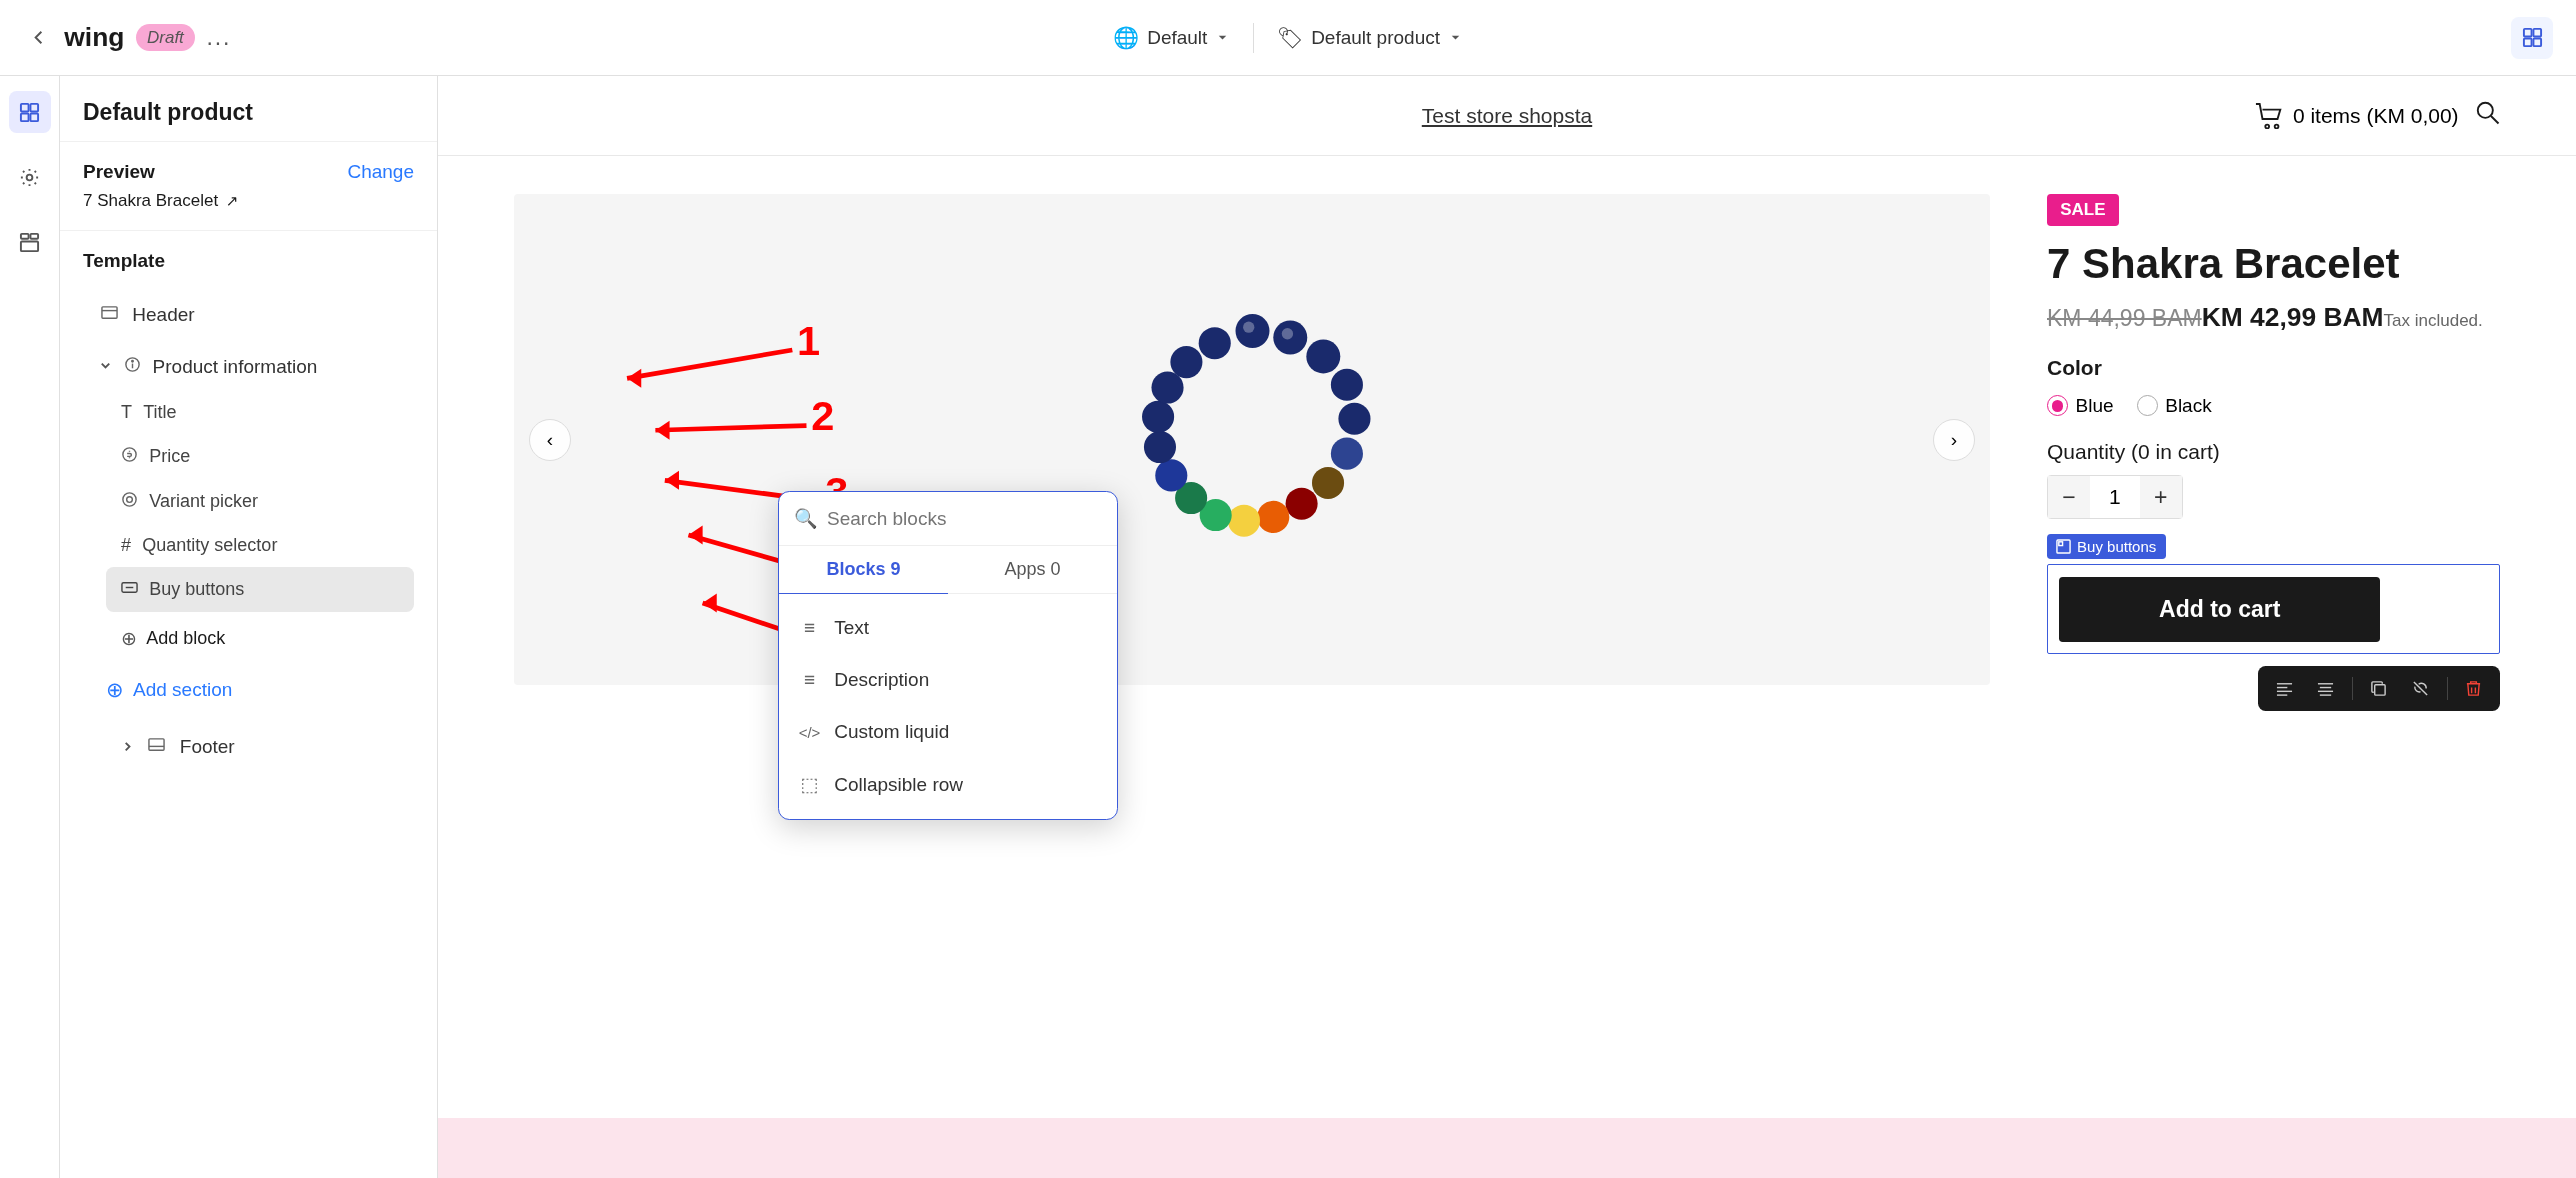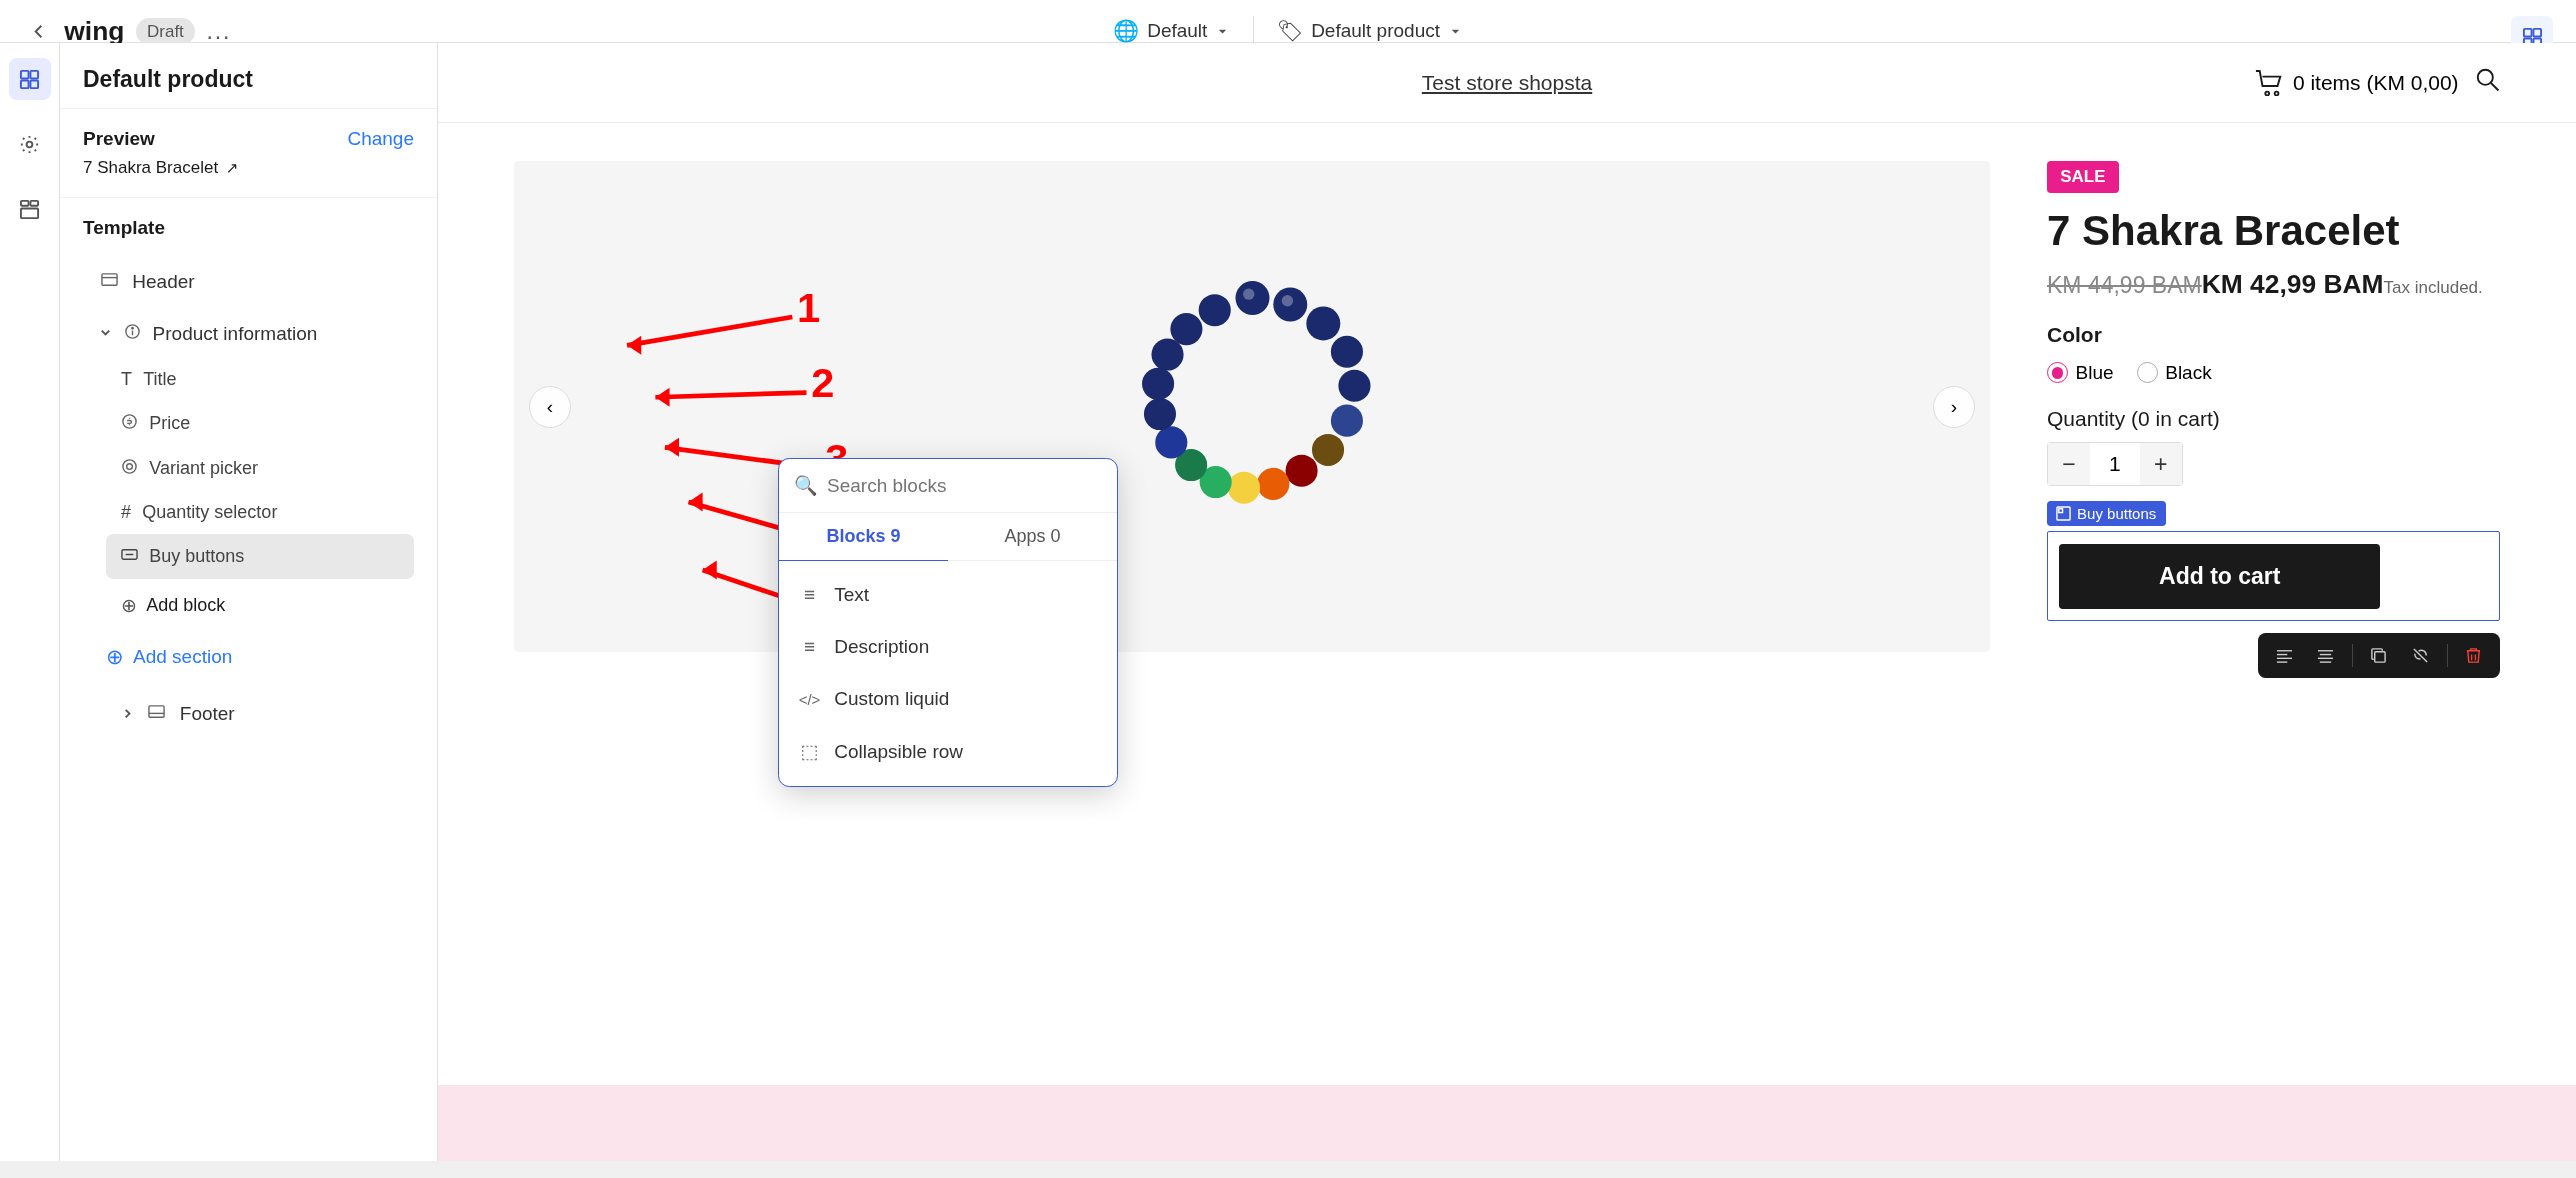--- a/index.html
+++ b/index.html
@@ -1,29 +1,29 @@
 <!DOCTYPE html>
 <html style="font-size:15px"><head>
   <meta charset="utf-8">
   <style>
     * { box-sizing: border-box; margin: 0; padding: 0; }
     body { font-family: -apple-system, BlinkMacSystemFont, 'Segoe UI', sans-serif; background: #f0f0f0; width: 2576px; height: 1178px; overflow: hidden; }
 
     
     .topbar {
-      display: flex; align-items: flex-start; height: 43px;
+      display: flex; align-items: center; height: 76px;
       background: #fff; border-bottom: 0.9px solid #e0e0e0;
-      padding: 16px 23px; gap: 15px;
+      padding: 4px 23px; gap: 15px;
     }
     .topbar-left { display: flex; align-items: center; gap: 11.3px; flex: 1; }
     .topbar-center { display: flex; align-items: center; gap: 23px; flex: 2; justify-content: center; }
     .topbar-right { display: flex; align-items: center; gap: 15px; flex: 1; justify-content: flex-end; }
     .back-icon { width: 30px; height: 30px; display: flex; align-items: center; justify-content: center; cursor: pointer; }
     .app-name { font-size: 26.4px; font-weight: 600; color: #1a1a1a; }
-    .draft-badge { background: #e5e5e5; color: #555; font-size: 17px; padding: 3.8px 11.3px; border-radius: 19px; }
+    .draft-badge { background: #f9a8d4; color: #555; font-size: 17px; padding: 3.8px 11.3px; border-radius: 19px; font-style: italic; }
     .more-btn { font-size: 23px; color: #555; cursor: pointer; background: none; border: none; letter-spacing: 1.9px; }
     .center-item { display: flex; align-items: center; gap: 7.6px; font-size: 19px; color: #333; cursor: pointer; }
     .center-divider { width: 0.9px; height: 30px; background: #ddd; }
     .eye-icon, .tag-icon { font-size: 21px; }
     .corner-icon { width: 42px; height: 42px; background: #f0f4ff; border-radius: 7.6px; display: flex; align-items: center; justify-content: center; cursor: pointer; }
 
     
     .main-layout { display: flex; height: calc(1178px - 60px); }
 
     

